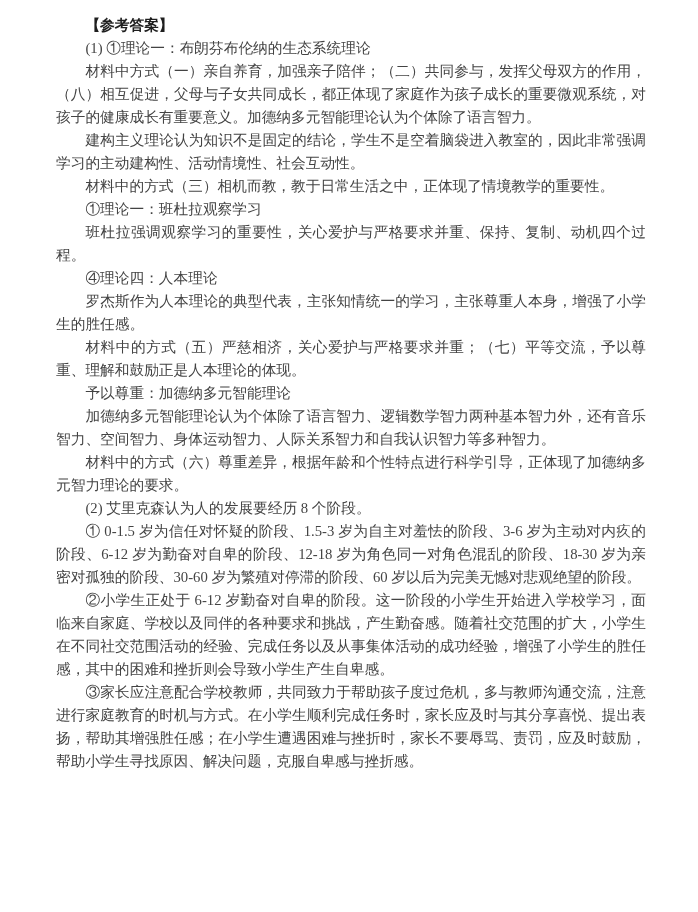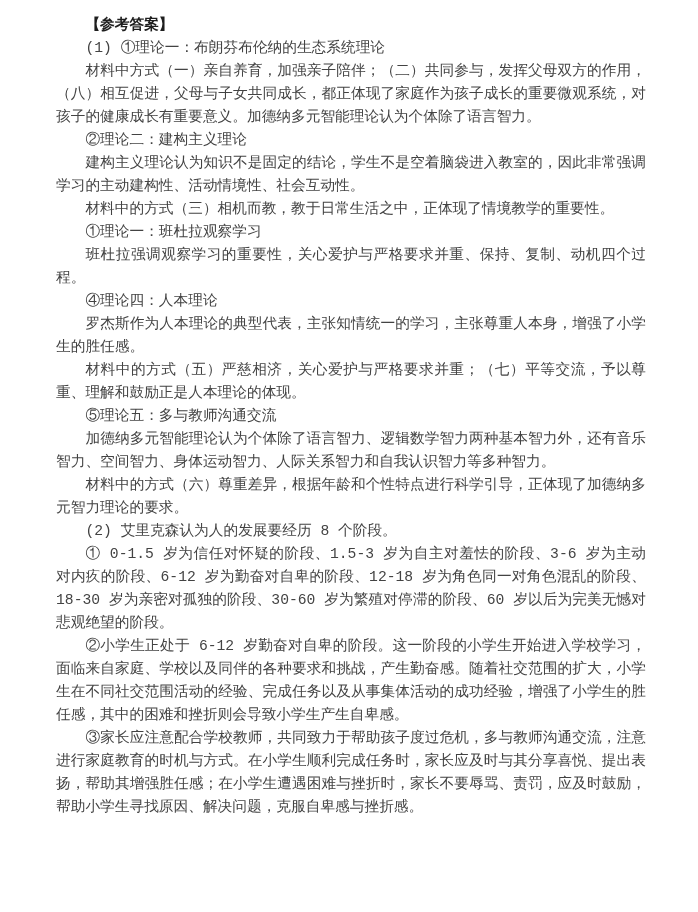--- a/index.html
+++ b/index.html
@@ -12,21 +12,21 @@
     width: 698px;
     height: 912px;
     background: #ffffff;
     overflow: hidden;
   }
   .content {
     position: absolute;
     left: 56px;
     top: 14px;
     width: 590px;
-    font-family: Liberation Mono, monospace;
+    font-family: Liberation Serif, serif;
     font-size: 14.7px;
     line-height: 23px;
     color: #434343;
     text-align: justify;
   }
   .content p {
     margin: 0;
     padding: 0;
     text-indent: 2em;
   }
@@ -37,29 +37,28 @@
   }
 </style>
 </head>
 <body>
 
 <div class="page">
   <div class="content">
     <p class="title">【参考答案】</p>
     <p>(1) ①理论一：布朗芬布伦纳的生态系统理论</p>
     <p>材料中方式（一）亲自养育，加强亲子陪伴；（二）共同参与，发挥父母双方的作用，（八）相互促进，父母与子女共同成长，都正体现了家庭作为孩子成长的重要微观系统，对孩子的健康成长有重要意义。加德纳多元智能理论认为个体除了语言智力。</p>
-    <p>②理论二：建构主义理论</p>
     <p>建构主义理论认为知识不是固定的结论，学生不是空着脑袋进入教室的，因此非常强调学习的主动建构性、活动情境性、社会互动性。</p>
     <p>材料中的方式（三）相机而教，教于日常生活之中，正体现了情境教学的重要性。</p>
     <p>①理论一：班杜拉观察学习</p>
     <p>班杜拉强调观察学习的重要性，关心爱护与严格要求并重、保持、复制、动机四个过程。</p>
     <p>④理论四：人本理论</p>
     <p>罗杰斯作为人本理论的典型代表，主张知情统一的学习，主张尊重人本身，增强了小学生的胜任感。</p>
     <p>材料中的方式（五）严慈相济，关心爱护与严格要求并重；（七）平等交流，予以尊重、理解和鼓励正是人本理论的体现。</p>
-    <p>⑤理论五：多与教师沟通交流</p>
+    <p>予以尊重：加德纳多元智能理论</p>
     <p>加德纳多元智能理论认为个体除了语言智力、逻辑数学智力两种基本智力外，还有音乐智力、空间智力、身体运动智力、人际关系智力和自我认识智力等多种智力。</p>
     <p>材料中的方式（六）尊重差异，根据年龄和个性特点进行科学引导，正体现了加德纳多元智力理论的要求。</p>
     <p>(2) 艾里克森认为人的发展要经历 8 个阶段。</p>
     <p>① 0-1.5 岁为信任对怀疑的阶段、1.5-3 岁为自主对羞怯的阶段、3-6 岁为主动对内疚的阶段、6-12 岁为勤奋对自卑的阶段、12-18 岁为角色同一对角色混乱的阶段、18-30 岁为亲密对孤独的阶段、30-60 岁为繁殖对停滞的阶段、60 岁以后为完美无憾对悲观绝望的阶段。</p>
     <p>②小学生正处于 6-12 岁勤奋对自卑的阶段。这一阶段的小学生开始进入学校学习，面临来自家庭、学校以及同伴的各种要求和挑战，产生勤奋感。随着社交范围的扩大，小学生在不同社交范围活动的经验、完成任务以及从事集体活动的成功经验，增强了小学生的胜任感，其中的困难和挫折则会导致小学生产生自卑感。</p>
     <p>③家长应注意配合学校教师，共同致力于帮助孩子度过危机，多与教师沟通交流，注意进行家庭教育的时机与方式。在小学生顺利完成任务时，家长应及时与其分享喜悦、提出表扬，帮助其增强胜任感；在小学生遭遇困难与挫折时，家长不要辱骂、责罚，应及时鼓励，帮助小学生寻找原因、解决问题，克服自卑感与挫折感。</p>
   </div>
 </div>
 
 </body></html>

